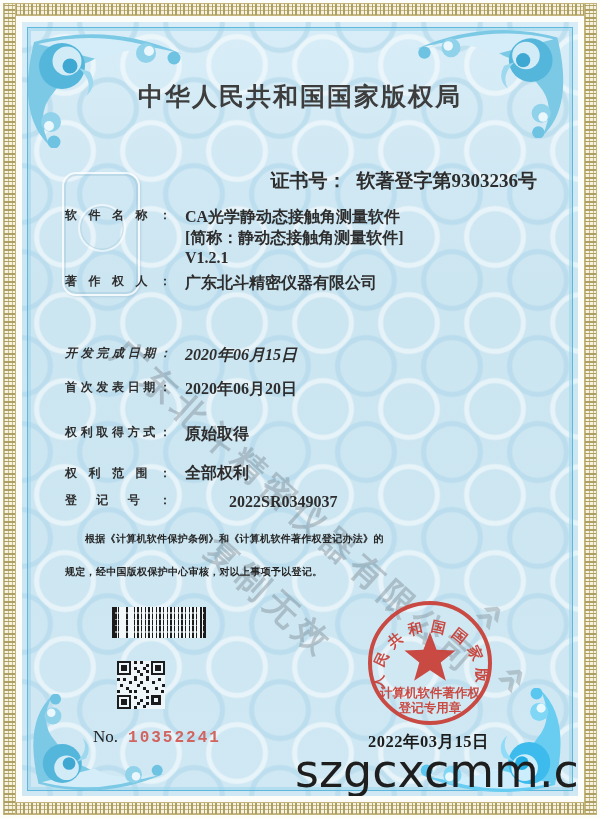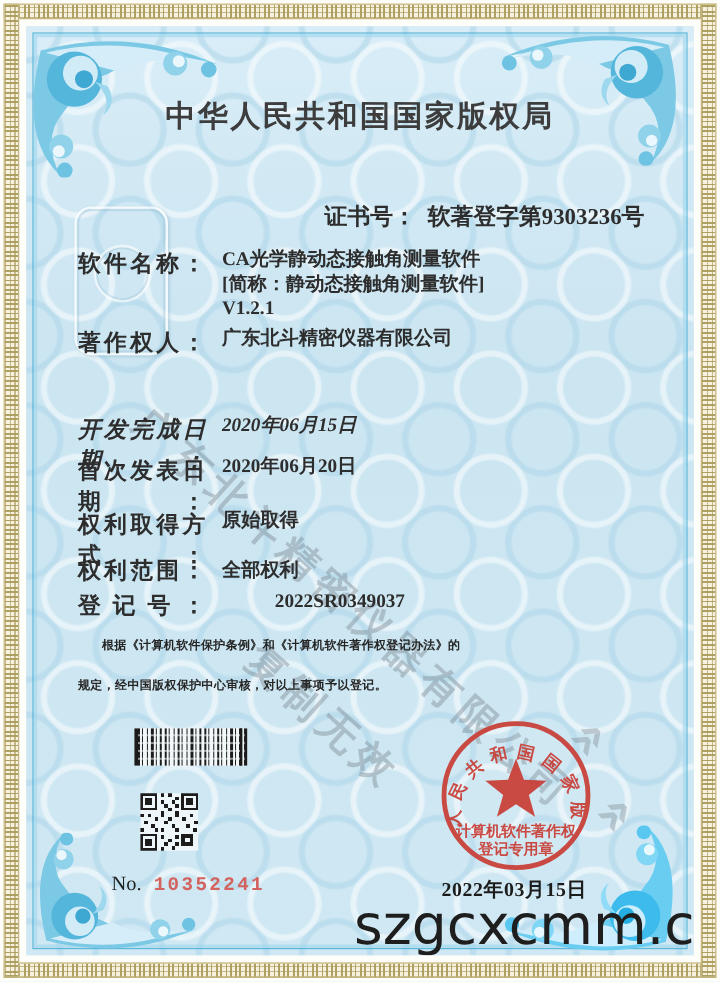--- a/index.html
+++ b/index.html
@@ -59,21 +59,21 @@
   
   .authority{position:absolute;left:0;right:0;top:58px;text-align:center;
     font-size:25px;font-weight:600;color:#3d3d3d;letter-spacing:2px;}
   .cert-title{position:absolute;left:0;right:0;top:99px;text-align:center;
     font-size:30px;font-weight:700;color:#2c2c2c;letter-spacing:2px;}
   .certno{position:absolute;right:41px;top:146px;font-size:19px;font-weight:700;color:#2d2d2d;}
   .certno .lbl{margin-right:10px;}
 
   
   .field{position:absolute;left:43px;display:flex;align-items:flex-start;}
-  .f-label{width:106px;font-size:19px;font-weight:700;color:#2d2d2d;
+  .f-label{width:106px;font-size:12px;font-weight:700;color:#2d2d2d;
     text-align:justify;text-align-last:justify;flex:none;}
   .f-value{margin-left:14px;font-size:16px;font-weight:700;color:#2d2d2d;line-height:20.5px;}
   .f1{top:185px;} .f2{top:251px;} .f3{top:323px;font-style:italic;} .f4{top:357px;}
   .f5{top:402px;} .f6{top:441px;align-items:center;} .f7{top:470px;gap:44px;}
 
   
   .statement{position:absolute;left:43px;top:500px;width:500px;
     font-size:10px;font-weight:600;color:#252525;line-height:33px;letter-spacing:.3px;}
   .statement .ind{text-indent:2em;}
 

